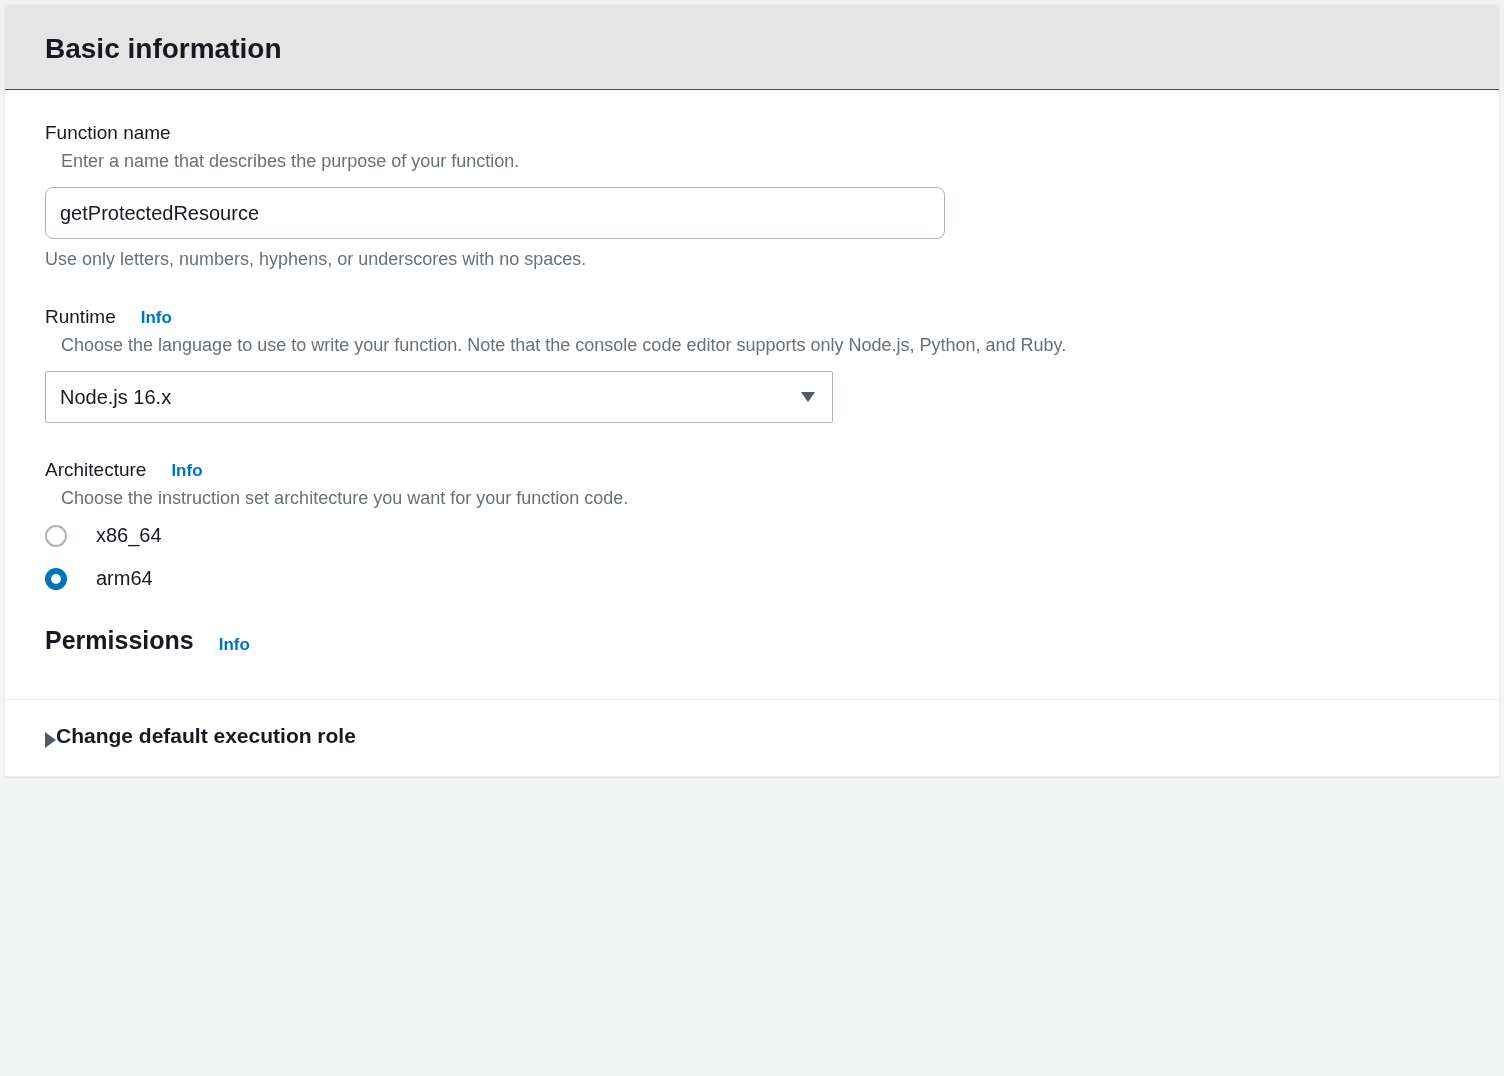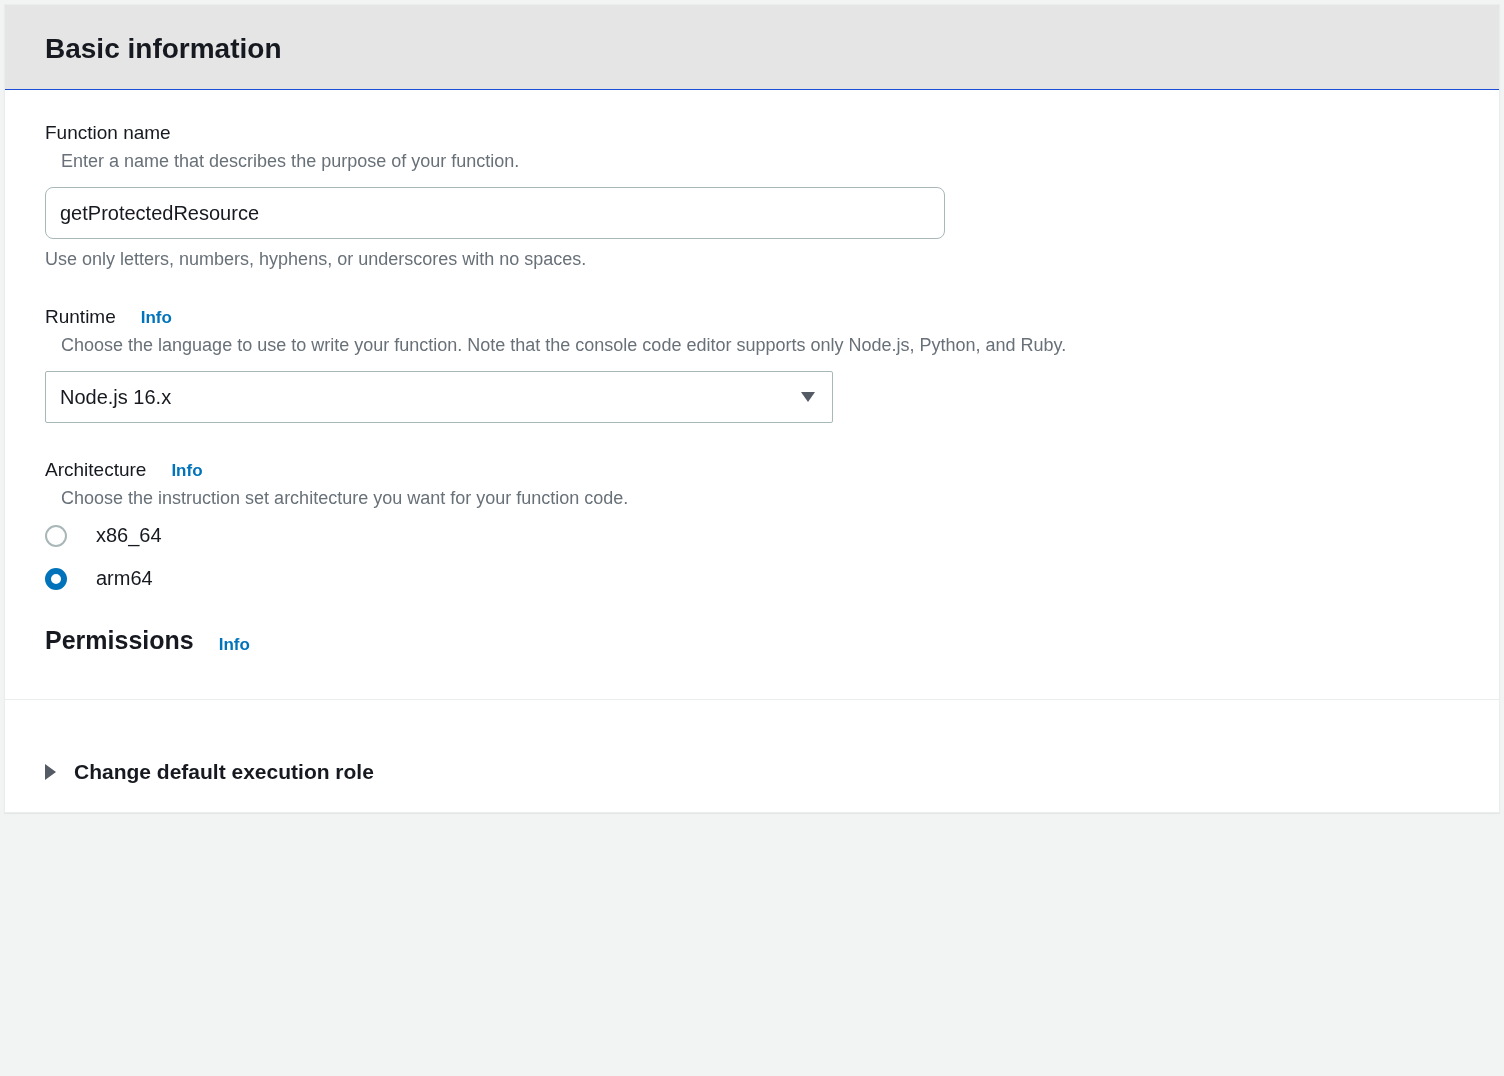--- a/index.html
+++ b/index.html
@@ -135,24 +135,22 @@
     .radio-label {
       font-size: 20px;
       color: #16191f;
     }
     .panel-footer-section {
       border-top: 1px solid #eaeded;
       padding: 24px 40px 28px 40px;
     }
     .expandable-row {
       display: flex;
-      align-items: center;
-      gap: 18px;
-      cursor: pointer;
-      margin-top: 36px;
+      align-items: flex-end;
+      cursor: pointer;
     }
     .expand-triangle {
       width: 0;
       height: 0;
       border-top: 8px solid transparent;
       border-bottom: 8px solid transparent;
       border-left: 11px solid #545b64;
     }
     .expandable-label {
       font-size: 21px;

